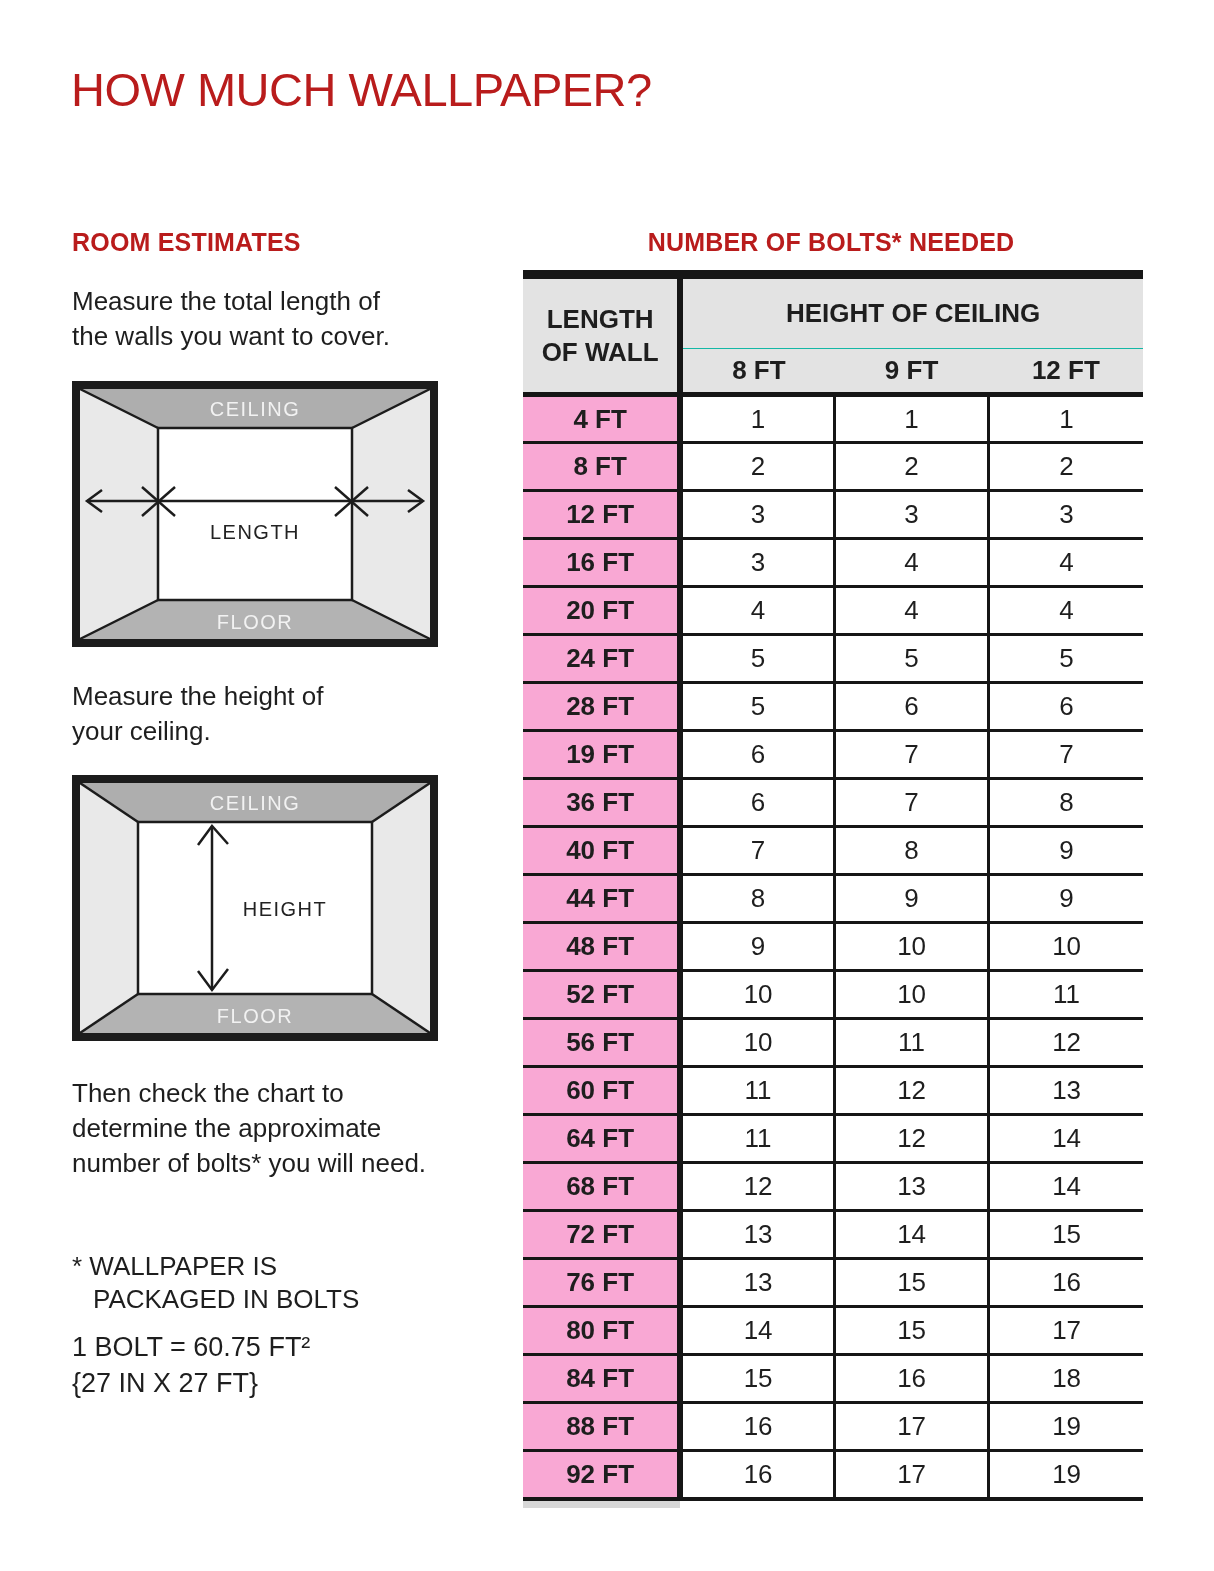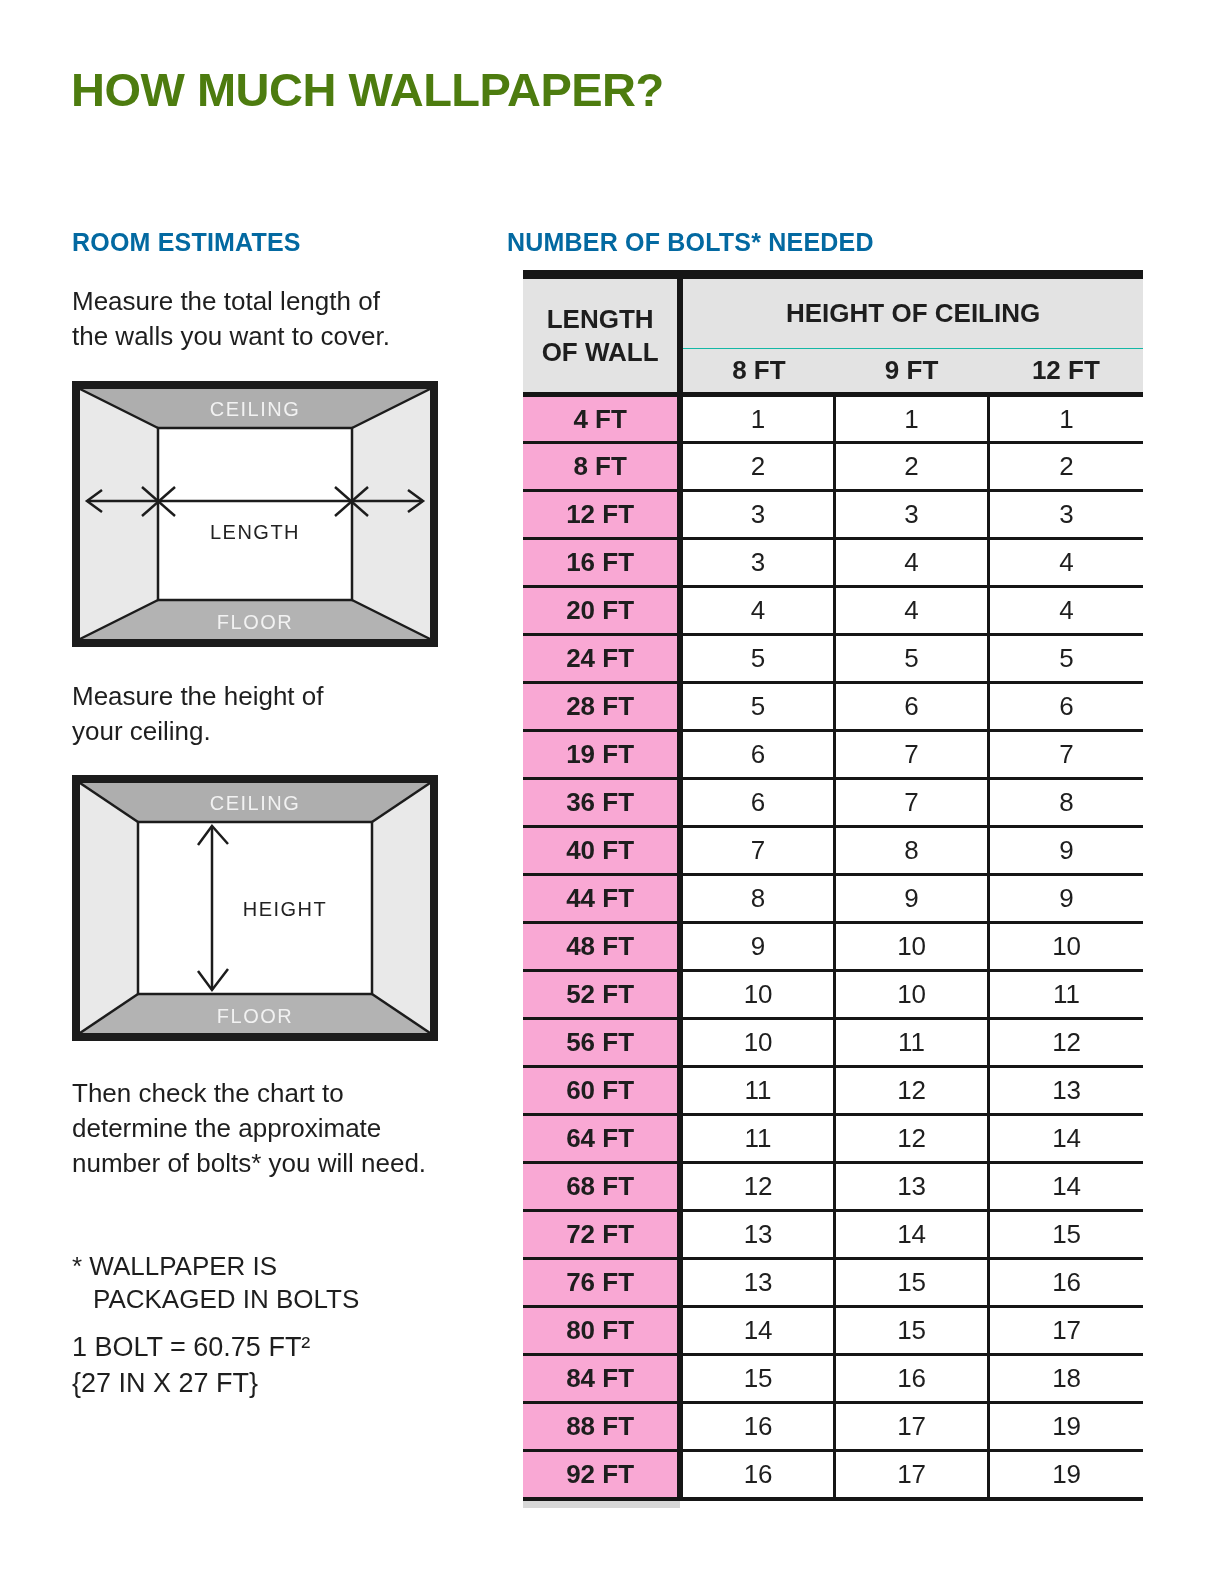--- a/index.html
+++ b/index.html
@@ -14,33 +14,33 @@
     width: 1214px;
     height: 1571px;
     background: #ffffff;
     overflow: hidden;
   }
   .page-title {
     position: absolute;
     left: 71px;
     top: 62px;
     font-size: 47px;
-    font-weight: bold;
+    font-weight: normal;
     letter-spacing: -0.5px;
-    color: #4d7c0f;
+    color: #b91c1c;
   }
   .section-heading {
     position: absolute;
     font-size: 25px;
     font-weight: bold;
-    color: #0369a1;
+    color: #b91c1c;
     letter-spacing: 0.2px;
   }
   #room-estimates-heading { left: 72px; top: 228px; }
-  #bolts-heading { left: 507px; top: 228px; width: 620px; text-align: left; }
+  #bolts-heading { left: 521px; top: 228px; width: 620px; text-align: center; }
   .body-text {
     position: absolute;
     left: 72px;
     font-size: 26px;
     line-height: 35px;
     white-space: pre-line;
     color: #1e1e1e;
   }
   #step1 { top: 284px; }
   #step2 { top: 679px; }

